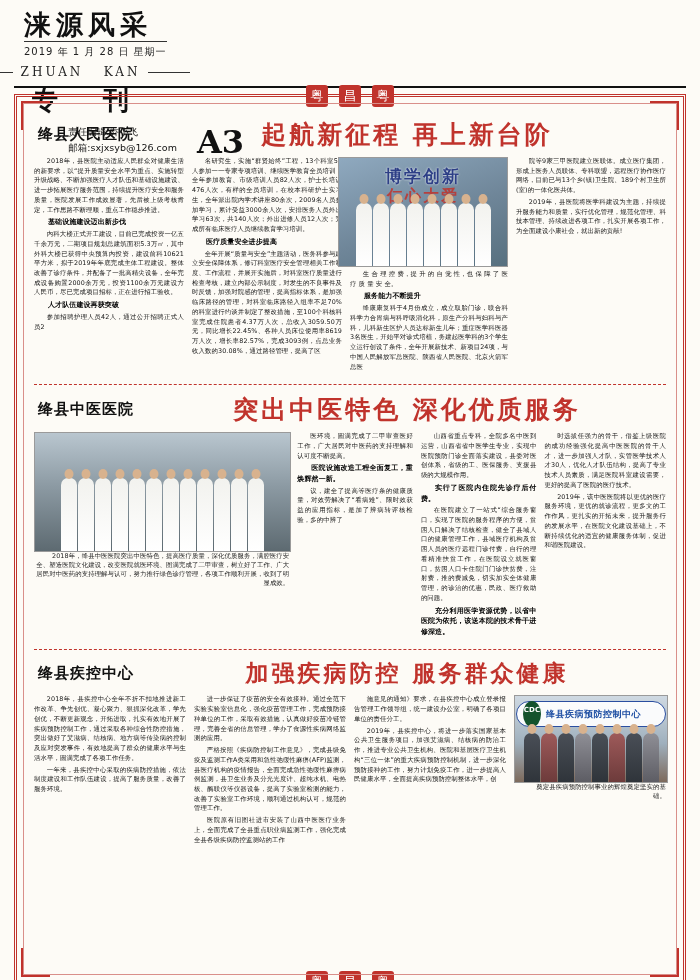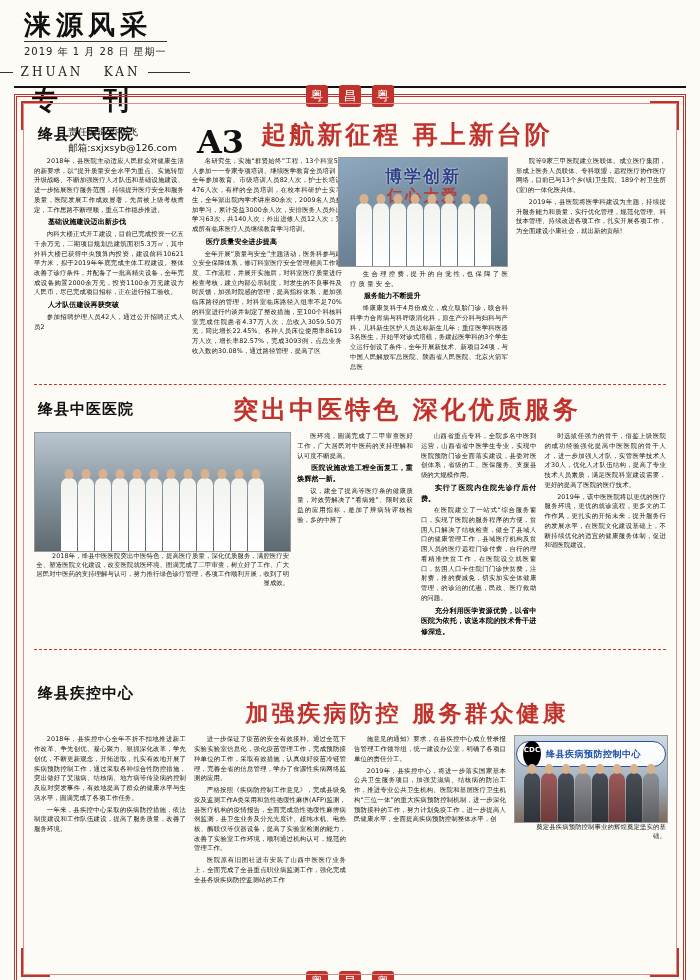--- a/index.html
+++ b/index.html
@@ -185,21 +185,20 @@
     text-align: center;
     font-family: "DejaVu Serif", "Liberation Serif", serif;
     font-size: 25px;
     font-weight: bold;
     color: #c0332c;
     letter-spacing: 3px;
     white-space: nowrap;
   }
   .sec-title.small {
     font-size: 23px;
-    margin-top: 40px;
   }
   
   .cols {
     display: flex;
     gap: 8px;
   }
   .col {
     font-size: 6.4px;
     line-height: 1.52;
     text-align: justify;
@@ -300,21 +299,21 @@
     display: flex;
     align-items: center;
     gap: 5px;
     padding: 0 6px;
     box-sizing: border-box;
   }
   .cdc-badge {
     width: 18px;
     height: 26px;
     border-radius: 50%;
-    background: #000000;
+    background: #14532d;
     color: #fff;
     font-size: 7px;
     line-height: 18px;
     text-align: center;
     font-weight: bold;
   }
   .cdc-text {
     font-family: "DejaVu Serif", "Liberation Serif", serif;
     font-size: 9px;
     color: #1f4fa3;

